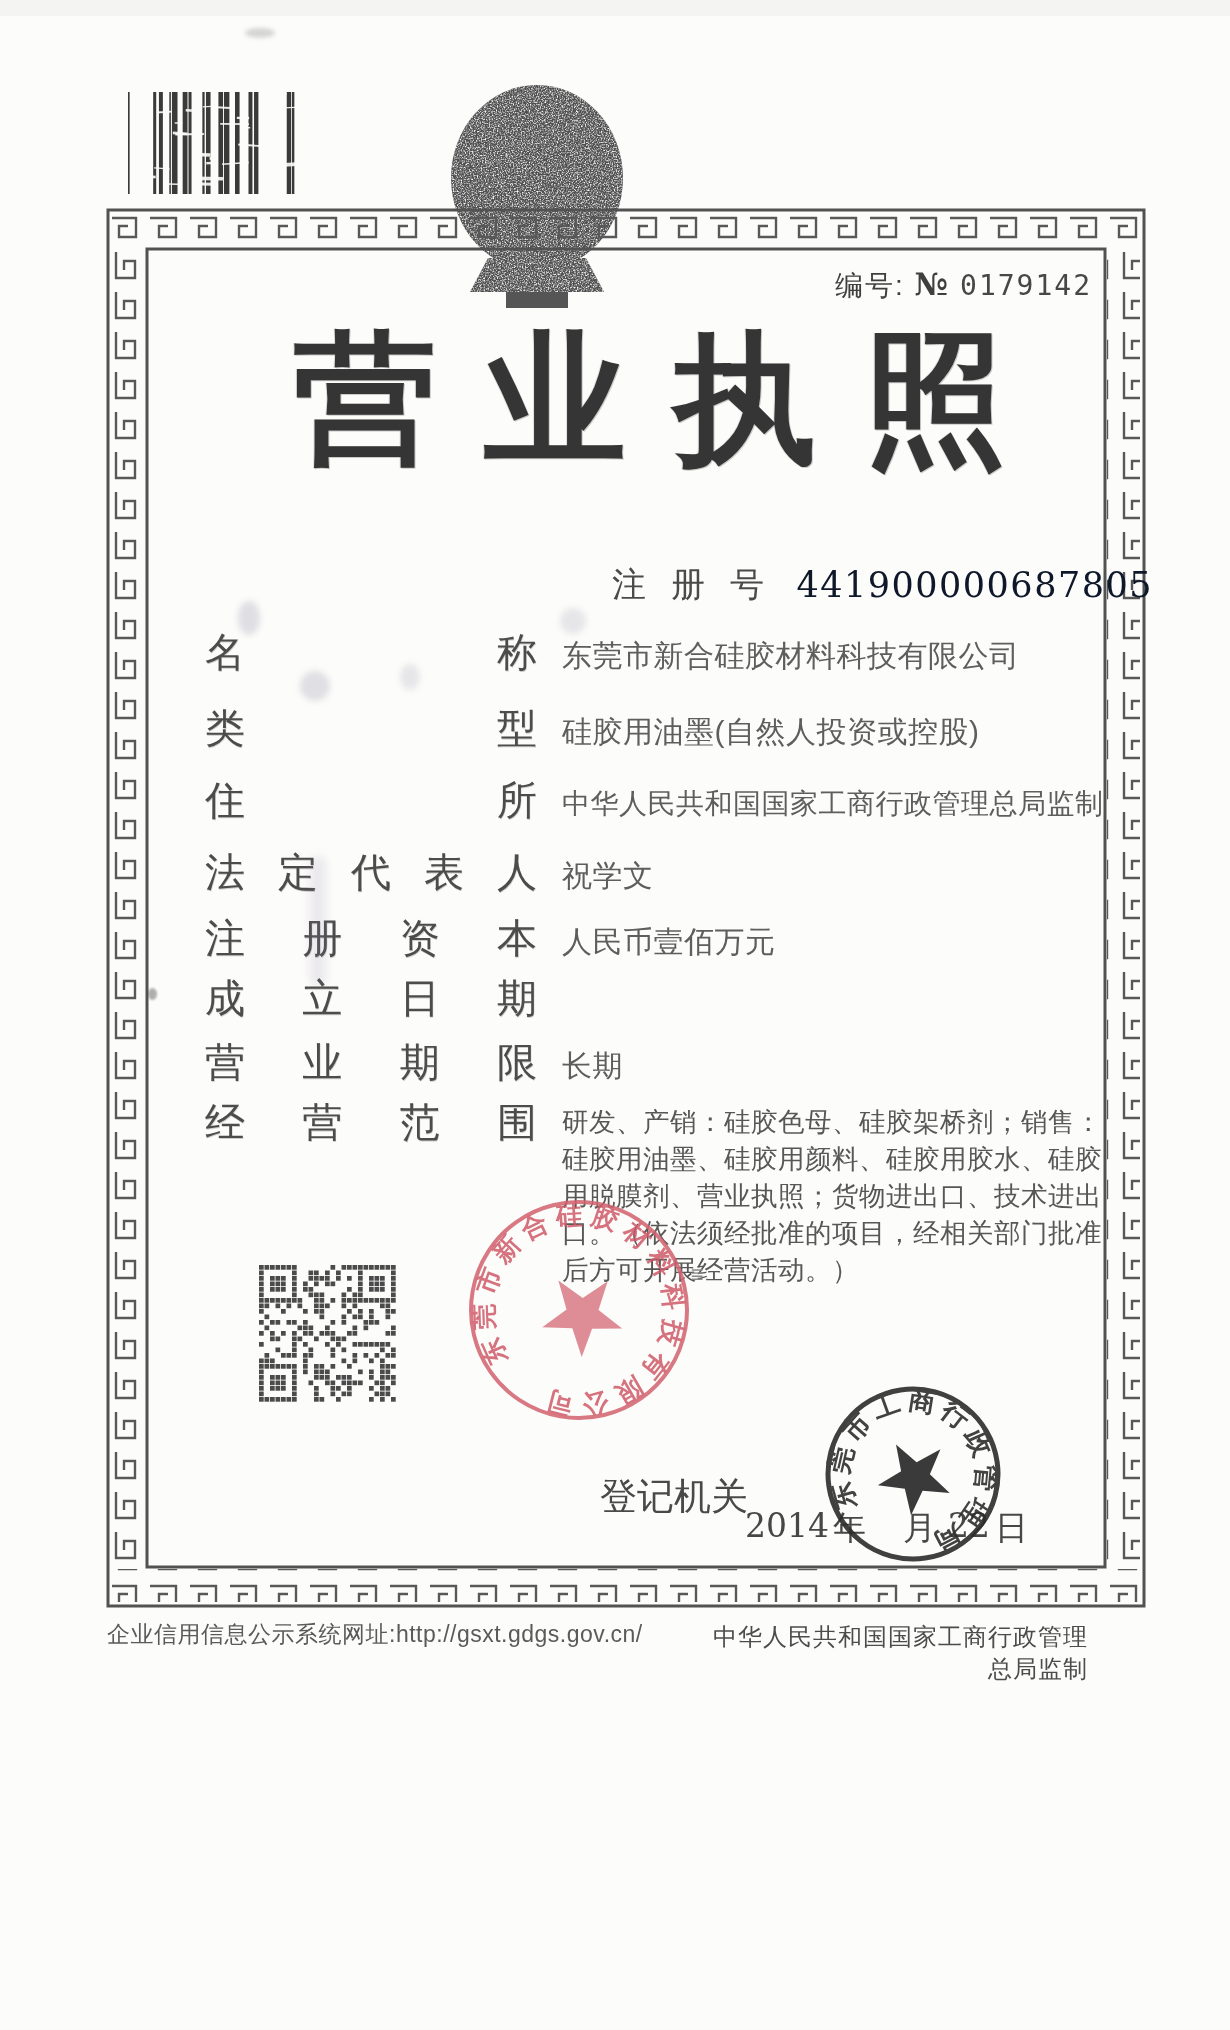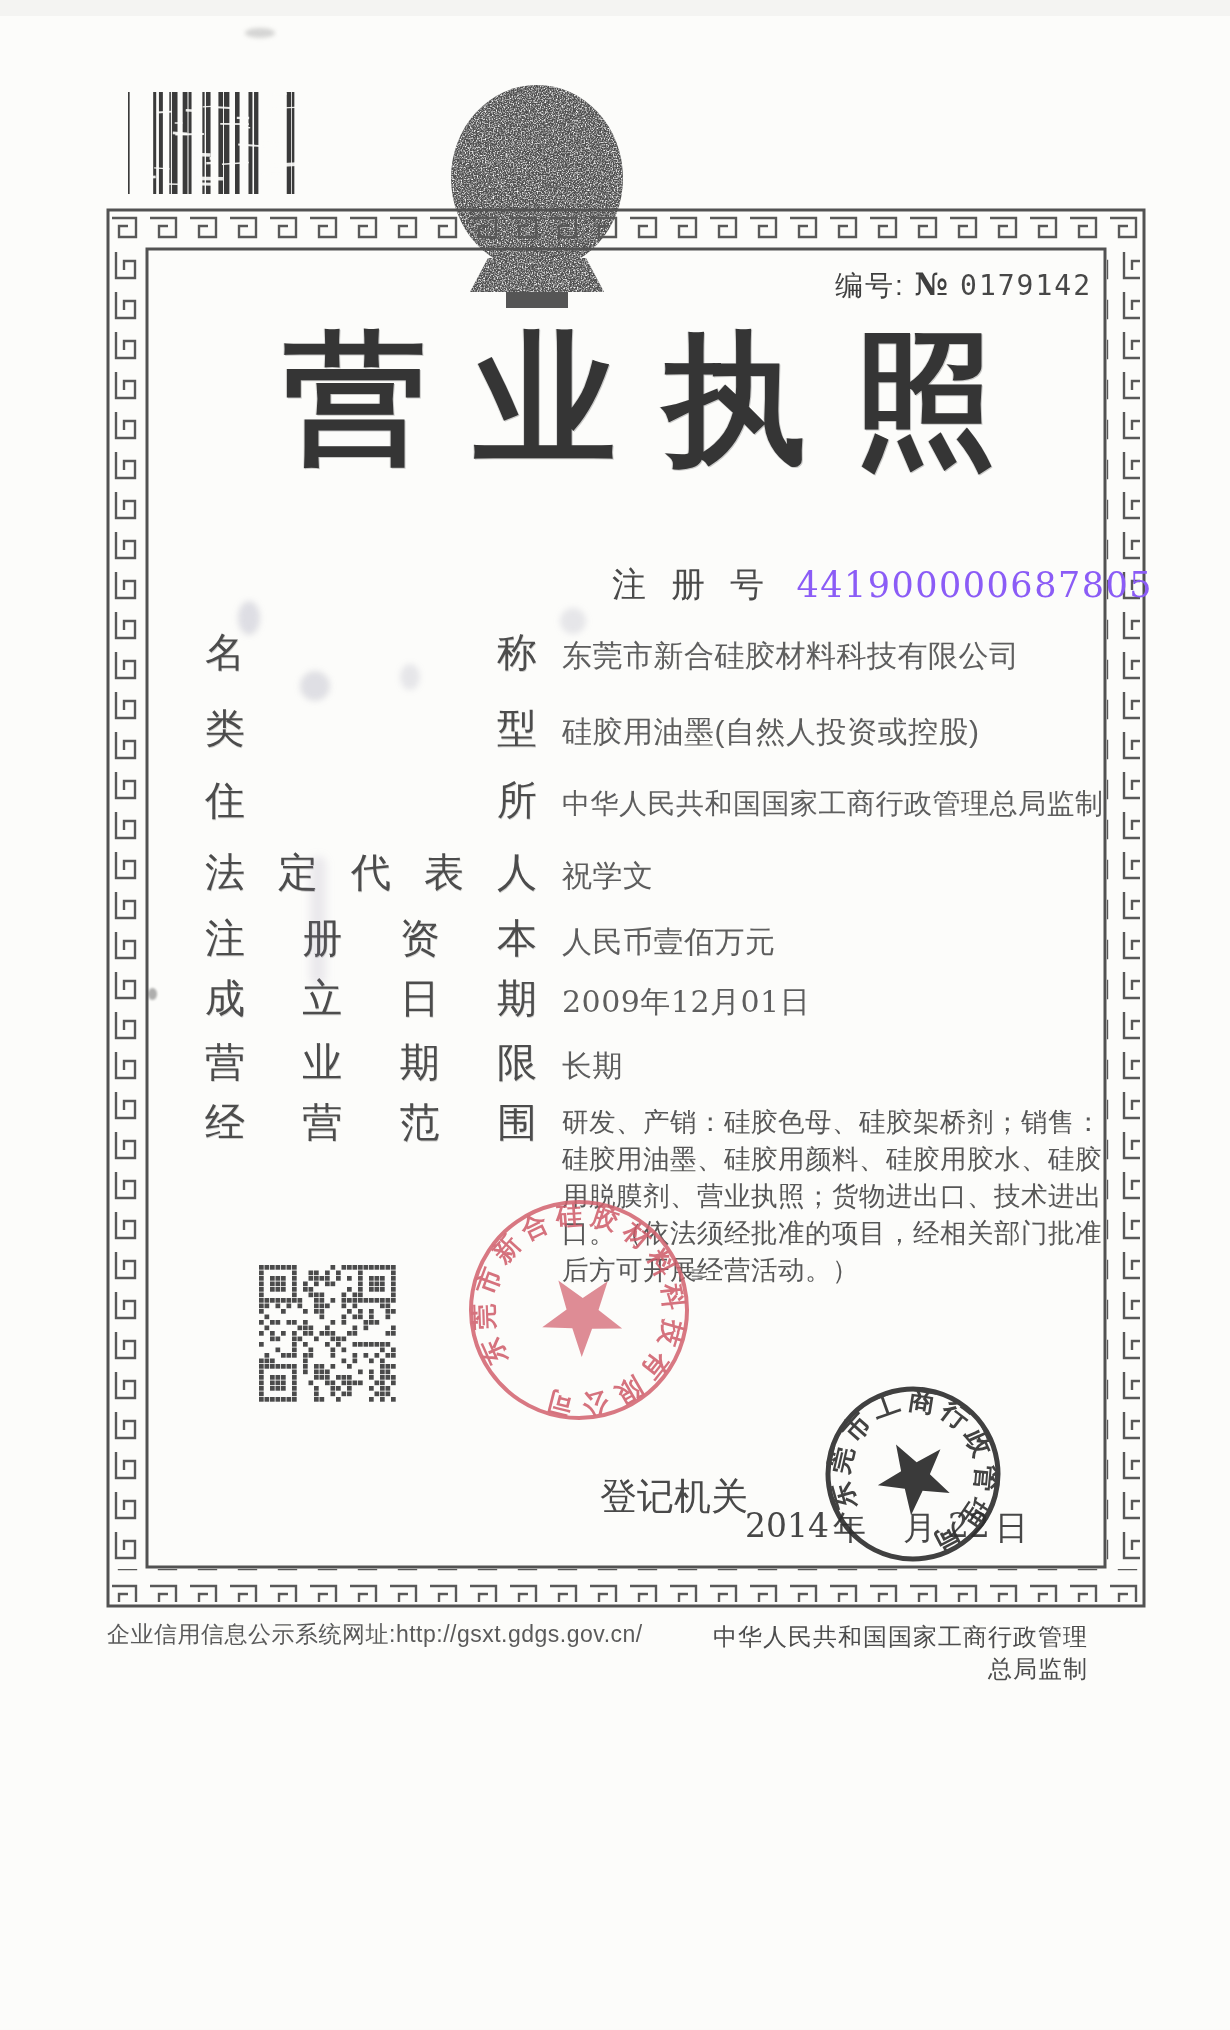--- a/index.html
+++ b/index.html
@@ -8,29 +8,29 @@
         font-family:"Liberation Sans",sans-serif;color:#3c3c3c;}
   #page::after{content:"";position:absolute;left:0;bottom:0;width:100%;height:18px;
         background:linear-gradient(to bottom,rgba(0,0,0,0),rgba(0,0,0,.06));}
   .abs{position:absolute;}
   
   .serial{top:250px;left:835px;width:250px;font-size:28px;color:#3f3f3f;
           letter-spacing:2px;white-space:nowrap;}
   .serial .nosym{font-family:"DejaVu Serif",serif;font-weight:bold;font-size:31px;}
   .serial .digits{font-family:"DejaVu Sans Mono",monospace;font-size:28px;color:#474747;}
   
-  .title{top:308px;left:96px;width:1088px;text-align:center;
+  .title{top:308px;left:106px;width:1088px;text-align:center;
          font-size:142px;line-height:150px;font-weight:900;color:#353535;
          letter-spacing:48px;text-indent:48px;
          text-shadow:1px 1px 0 rgba(110,110,110,.35), -1px 0 0 rgba(130,130,130,.25);}
   
   .regno{top:546px;left:612px;white-space:nowrap;}
   .regno .rlabel{display:inline-flex;width:152px;justify-content:space-between;
          vertical-align:middle;font-size:34px;color:#4a4a4a;}
-  .regno .rvalue{font-family:"DejaVu Serif",serif;font-size:35px;color:#8b5cf6;
+  .regno .rvalue{font-family:"DejaVu Serif",serif;font-size:35px;color:#0f172a;
          letter-spacing:1.5px;margin-left:28px;vertical-align:middle;}
   
   .frow{left:205px;width:920px;height:60px;}
   .flabel{position:absolute;left:0;top:0;width:332px;font-size:40px;line-height:48px;
           color:#4c4c4c;font-weight:500;display:flex;justify-content:space-between;
           text-shadow:.5px .5px 0 rgba(100,100,100,.3);}
   .fvalue{position:absolute;left:357px;top:9px;width:560px;font-size:30px;
           line-height:38px;color:#5e5e5e;letter-spacing:.5px;}
   .fvalue.scope{font-size:26.5px;line-height:37px;color:#575757;top:6px;}
   .scope-mark{position:absolute;left:128px;top:152px;font-size:17px;color:#8a8a8a;}
@@ -204,21 +204,20 @@
       </div>
     <div class="fvalue">人民币壹佰万元</div>
   </div>
   <div class="abs frow" style="top:958px">
     <div class="flabel jchars">
         <span>成</span>
         <span>立</span>
         <span>日</span>
         <span>期</span>
       </div>
-    <div class="fvalue" style="font-family:'DejaVu Serif',serif">2009年12月01日</div>
   </div>
   <div class="abs frow" style="top:1022px">
     <div class="flabel jchars">
         <span>营</span>
         <span>业</span>
         <span>期</span>
         <span>限</span>
       </div>
     <div class="fvalue">长期</div>
   </div>

